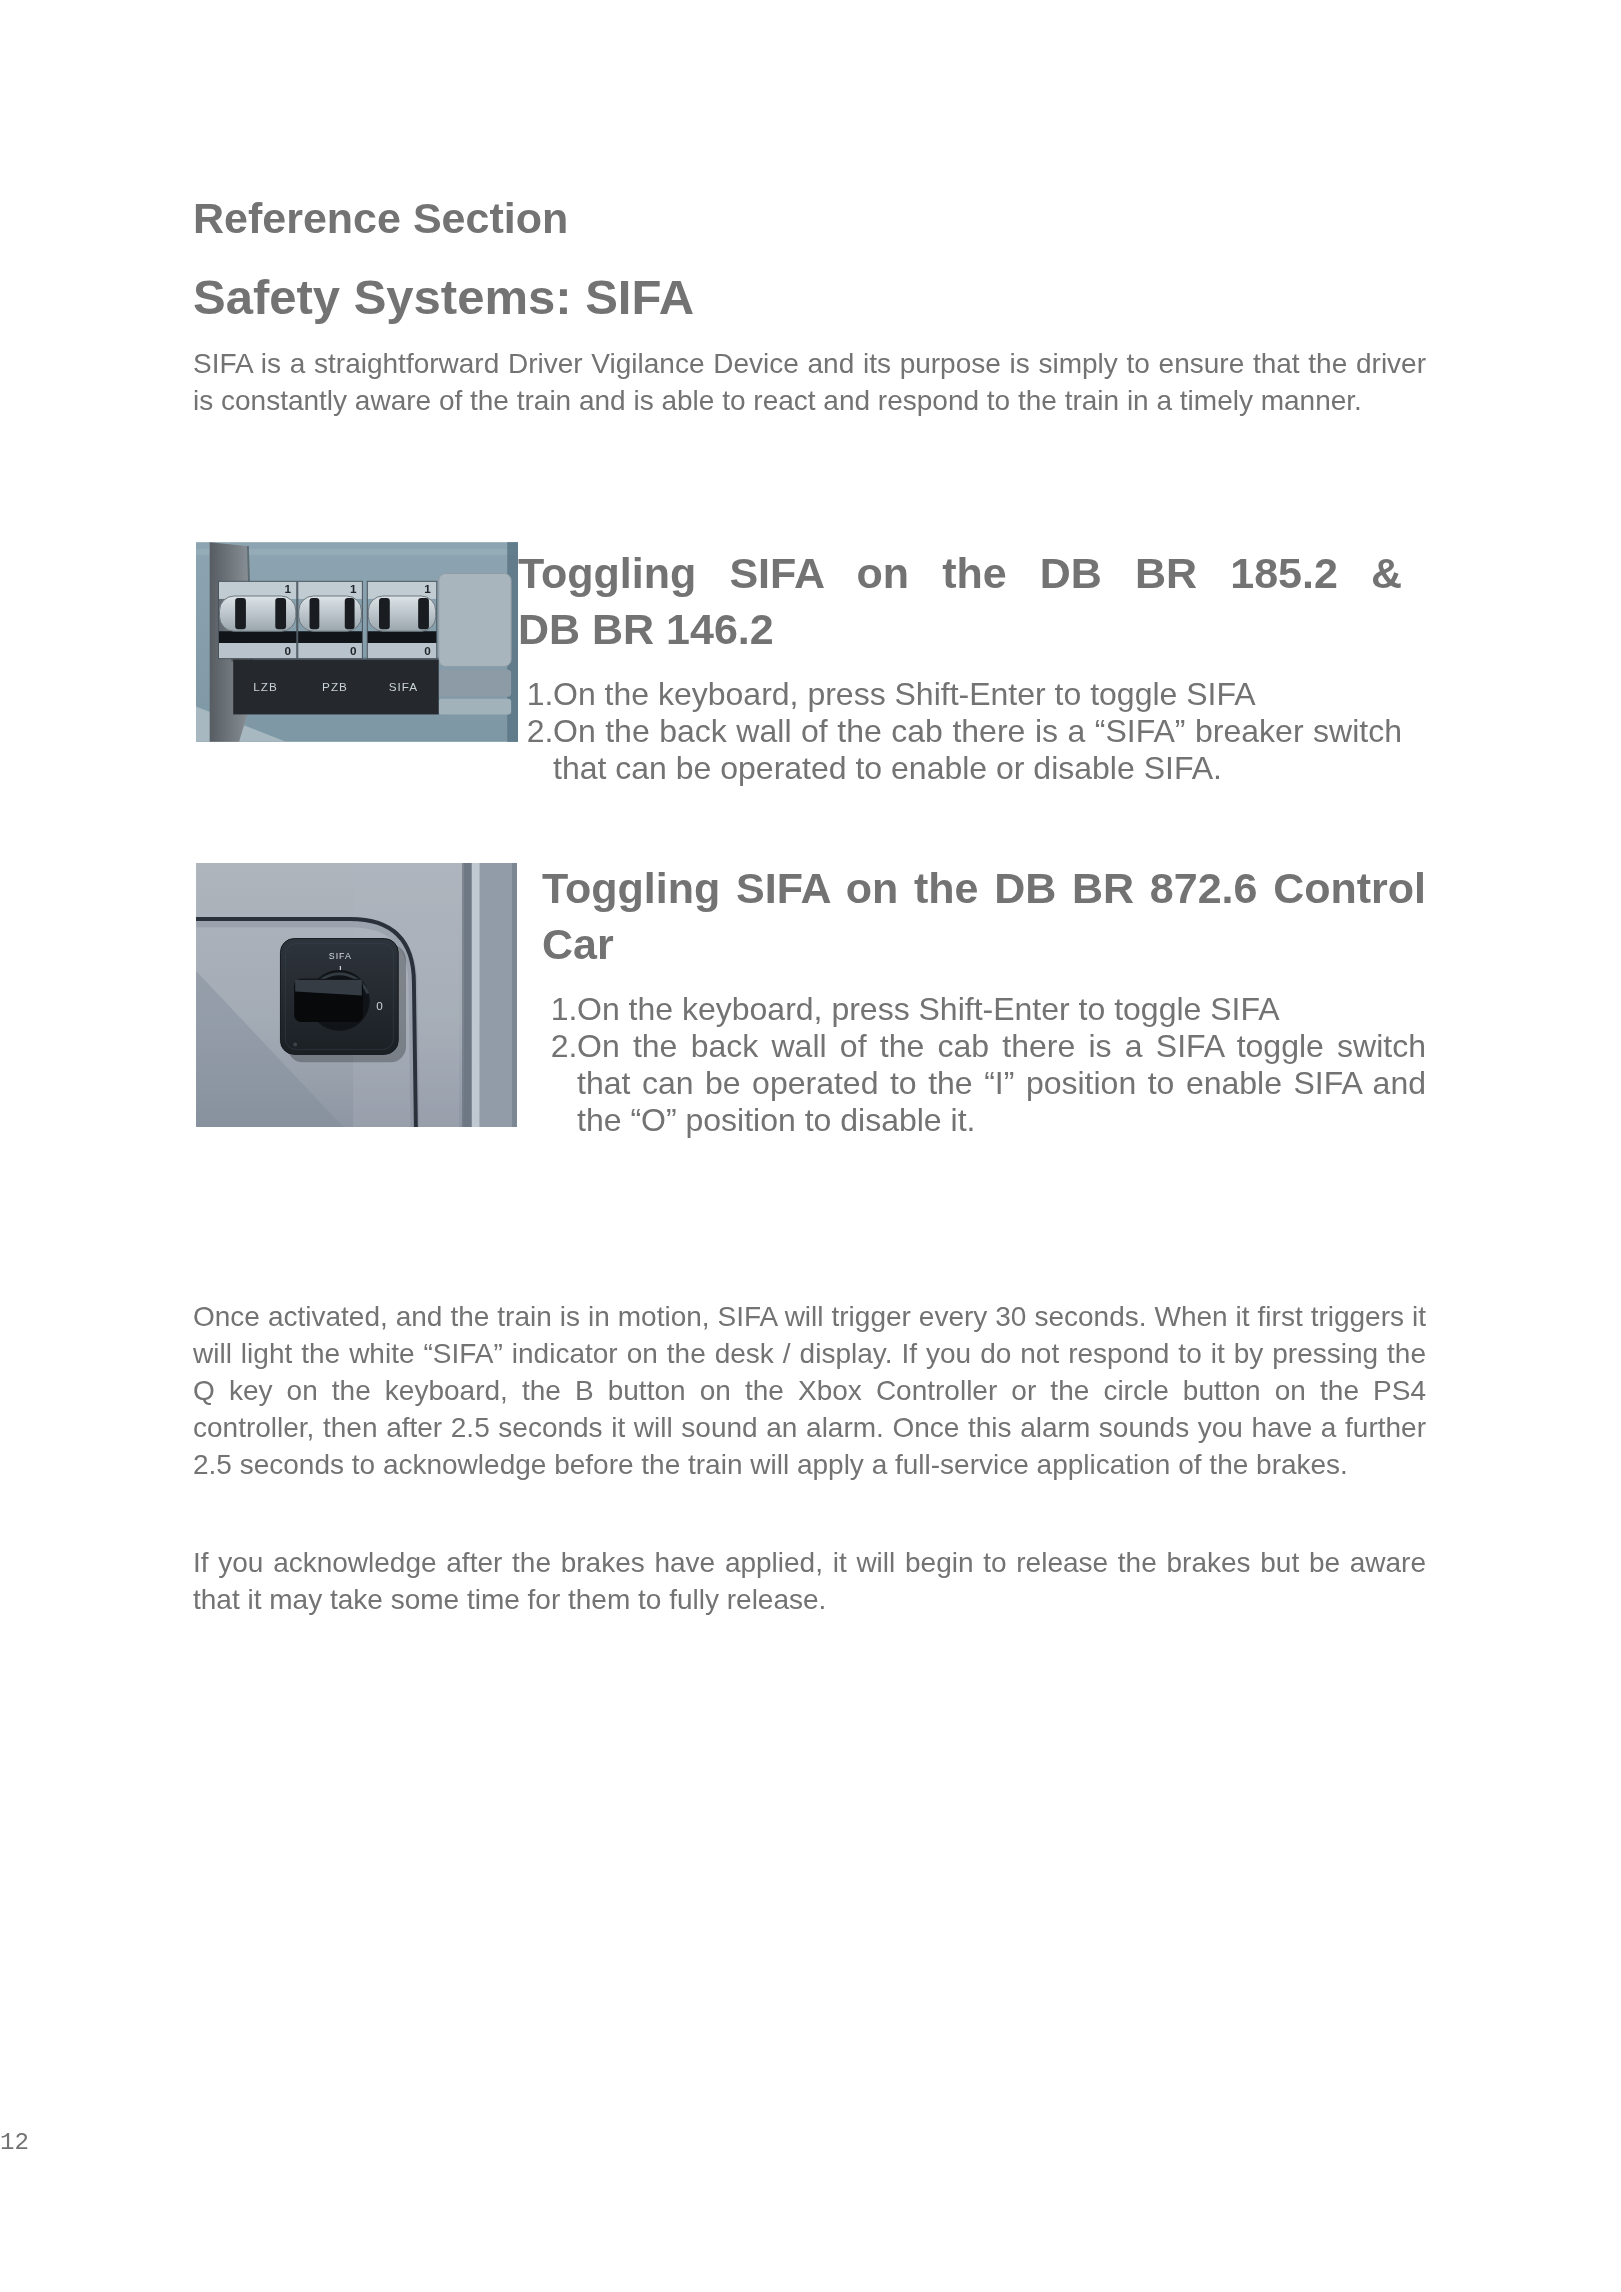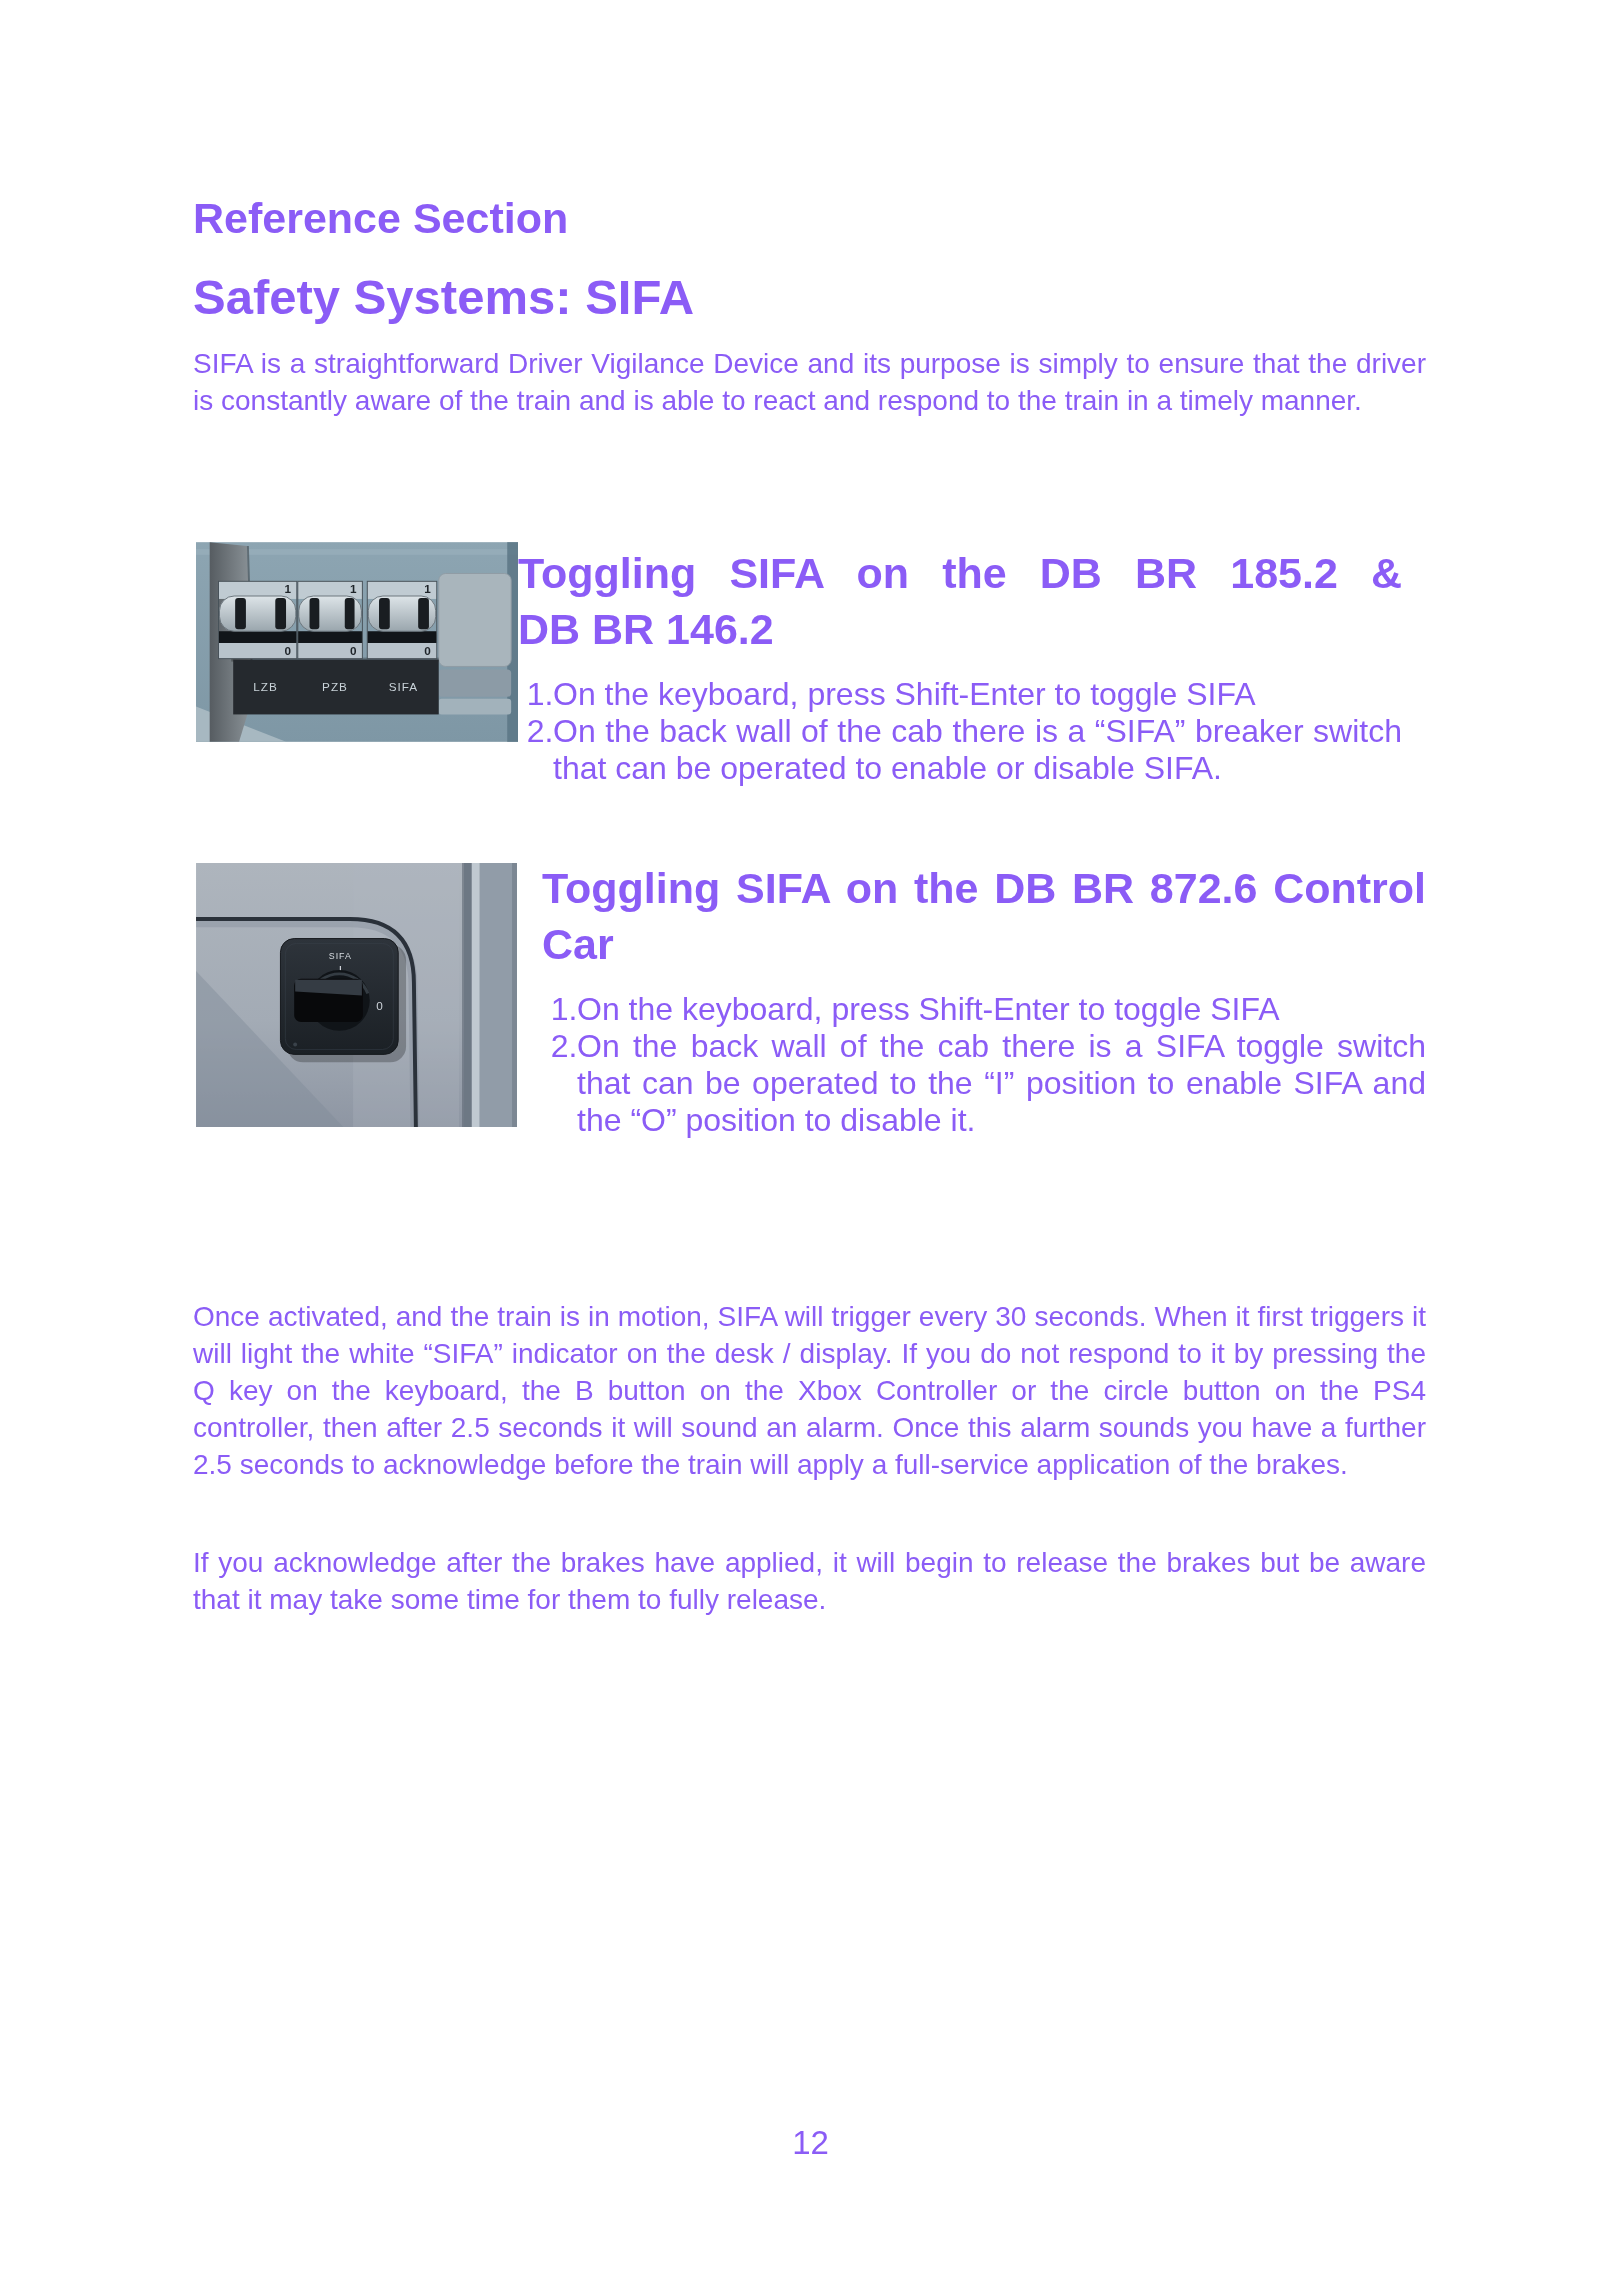--- a/index.html
+++ b/index.html
@@ -3,39 +3,39 @@
 <meta charset="utf-8">
 <style>
   html, body { margin: 0; padding: 0; background: #ffffff; }
   .page {
     position: relative;
     width: 1621px;
     height: 2293px;
     background: #ffffff;
     overflow: hidden;
     font-family: "Liberation Sans", "DejaVu Sans", sans-serif;
-    color: #8b5cf6;
+    color: #737373;
     -webkit-font-smoothing: antialiased;
   }
   .abs { position: absolute; }
   .h16 { font-size: 43px; font-weight: bold; line-height: 56px; margin: 0; }
   .h18 { font-size: 49px; font-weight: bold; line-height: 63px; margin: 0; }
   .body-text { font-size: 28px; line-height: 37px; text-align: justify; margin: 0; }
   .justify-full { text-align: justify; text-align-last: justify; }
   .steps { list-style: none; margin: 18.6px 0 0 0; padding: 0; }
   .steps li {
     position: relative;
     padding-left: 35px;
     font-size: 32px;
     line-height: 37px;
     text-align: justify;
   }
   .steps .num { position: absolute; left: 8.8px; top: 0; }
   figure { margin: 0; padding: 0; }
-  .page-number { left: 0; width: 1621px; text-align: center; font-size: 33px; line-height: 37px; }
+  .page-number { left: 0; width: 1621px; font-size: 24px; line-height: 37px; font-family: Liberation Mono, monospace; }
 </style>
 </head>
 <body>
 
 <div class="page">
 
   <h1 class="abs h16" style="left:193px; top:190px; width:1232px;">Reference Section</h1>
 
   <h2 class="abs h18" style="left:193px; top:266px; width:1232px;">Safety Systems: SIFA</h2>
 

